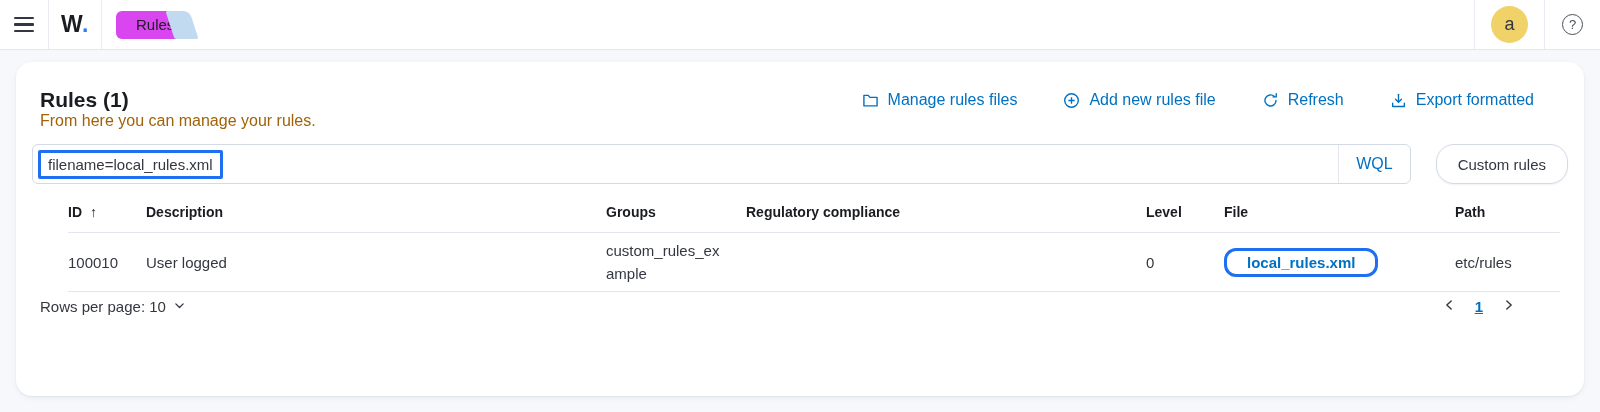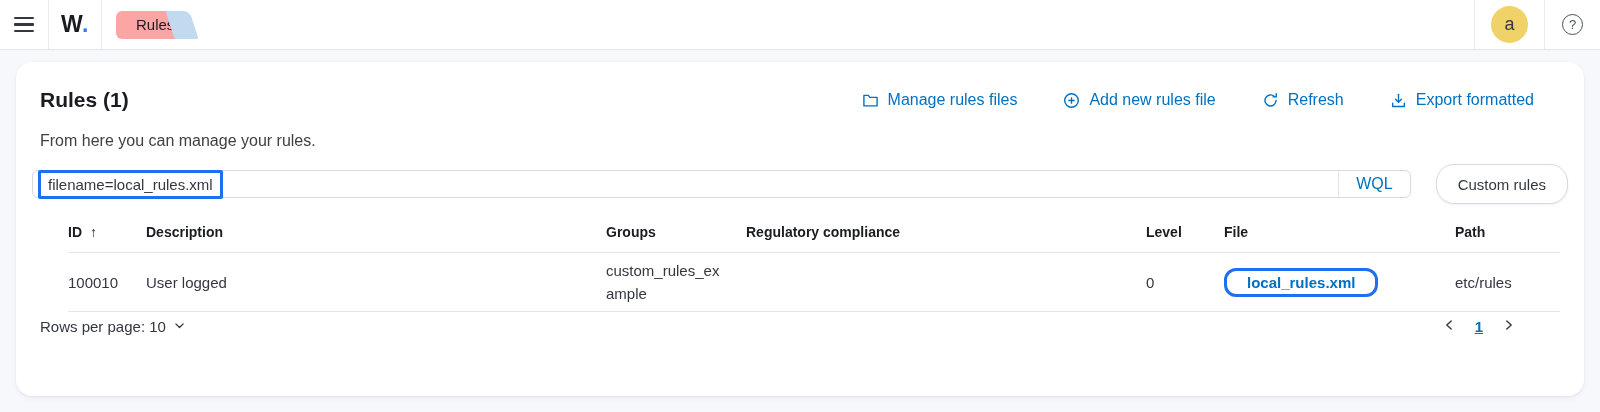--- a/index.html
+++ b/index.html
@@ -17,21 +17,21 @@
   }
   .hamburger { width: 48px; height: 100%; display: flex; flex-direction: column;
     justify-content: center; align-items: center; gap: 4px; cursor: pointer; }
   .hamburger span { display: block; width: 20px; height: 2.5px; background: #343741; border-radius: 1px; }
   .topbar-divider { width: 1px; align-self: stretch; background: #e9edf3; }
   .logo-wrap { width: 52px; display: flex; justify-content: center; align-items: center; }
   .logo { font-size: 23px; font-weight: 700; color: #1a1c21; letter-spacing: 0.5px; }
   .logo .dot { color: #2f7df6; }
   .tab-wrap { margin-left: 14px; height: 100%; display: flex; align-items: center; flex: 1; }
   .crumb-tab {
-    position: relative; background: #fca5a5; color: #1a1c21;
+    position: relative; background: #d946ef; color: #1a1c21;
     font-size: 15px; padding: 5px 6px 5px 20px; border-radius: 6px 0 0 6px; line-height: 18px;
   }
   .crumb-tab::after {
     content: ""; position: absolute; top: 0; bottom: 0; right: -14px; width: 24px;
     background: #c2daf0; transform: skewX(18deg); border-radius: 2px 6px 2px 2px;
   }
   .avatar {
     width: 37px; height: 37px; border-radius: 50%; background: #f0d269;
     display: flex; align-items: center; justify-content: center;
     font-size: 18px; color: #343741; margin: 0 16px; cursor: pointer;
@@ -48,26 +48,26 @@
     box-shadow: 0 1px 2px rgba(65,78,101,.08), 0 2px 6px rgba(65,78,101,.06);
     padding: 26px 24px 14px; height: 334px;
   }
   .panel-head { display: flex; justify-content: space-between; }
   .panel-title { font-size: 21px; font-weight: 700; color: #1a1c21; }
   .actions { display: flex; align-items: center; gap: 46px; padding-right: 26px; }
   .action-link { display: flex; align-items: center; gap: 9px; color: #0071c2;
     font-size: 16px; cursor: pointer; white-space: nowrap; }
   .action-link svg { display: block; }
 
-  .subtitle { margin-top: 20px; font-size: 16px; color: #404040; }
+  .subtitle { font-size: 16px; color: #a16207; }
 
   
   .search-row { display: flex; align-items: center; gap: 25px; margin: 14px -8px 0; }
   .search-bar {
-    flex: 1; height: 28px; border: 1px solid #d3dae6; border-radius: 6px;
+    flex: 1; height: 40px; border: 1px solid #d3dae6; border-radius: 6px;
     background: #ffffff; display: flex; align-items: center;
   }
   .query-annotation {
     margin-left: 5px; border: 3px solid #1e6ff2; border-radius: 2px;
     padding: 3px 7px; font-size: 15px; color: #343741; white-space: nowrap;
   }
   .search-spacer { flex: 1; }
   .wql-divider { width: 1px; height: 100%; background: #e3e6ef; }
   .wql-label { color: #0071c2; font-size: 16px; padding: 0 17px; cursor: pointer; }
   .custom-rules-btn {

